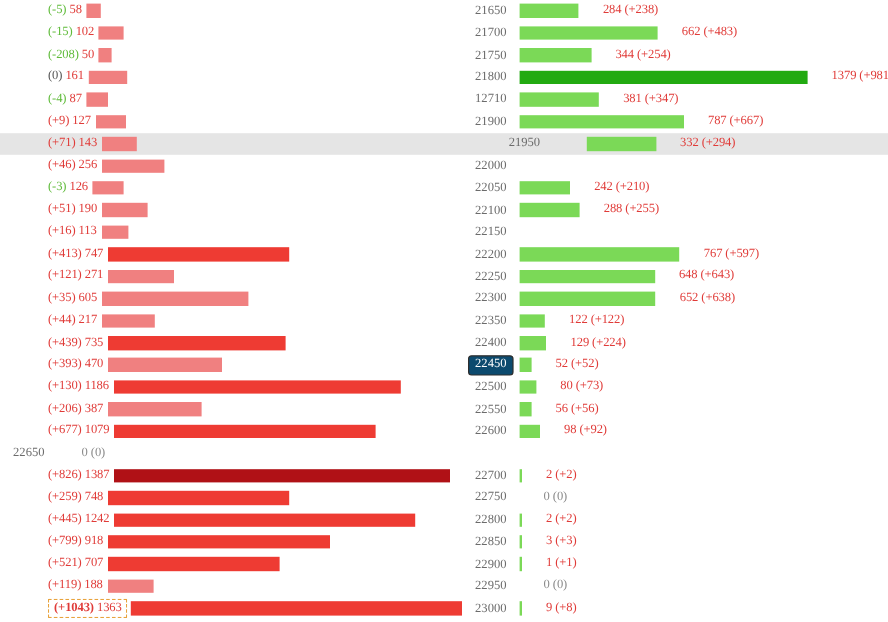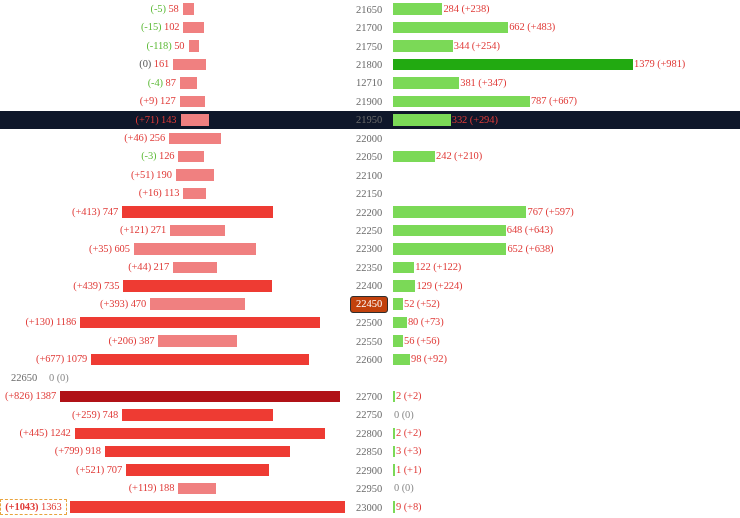--- a/index.html
+++ b/index.html
@@ -17,31 +17,32 @@
     position: relative;
     overflow: hidden;
   }
   .row {
     display: flex;
     align-items: center;
     height: 18.45px;
     width: 740px;
     position: relative;
   }
-  .row.highlight { background: #0f172a; }
+  .row.highlight { background: #e5e5e5; gap: 28px; }
 
   
   .left {
     width: 345px;
     display: flex;
     align-items: center;
-    justify-content: center;
+    justify-content: flex-start;
     position: relative;
     flex: 0 0 345px;
     height: 100%;
+    margin-left: 40px;
   }
   .left-label {
     font-size: 10.5px;
     white-space: nowrap;
     padding-right: 4px;
     line-height: 1;
     letter-spacing: -0.1px;
   }
   .left-label.boxed {
     border: 1px dashed #e8a33d;
@@ -58,21 +59,21 @@
   
   .strike {
     flex: 0 0 48px;
     text-align: center;
     font-size: 10.5px;
     color: #6b6b6b;
     white-space: nowrap;
   }
   .strike .badge {
     display: inline-block;
-    background: #c2410c;
+    background: #0c4a6e;
     color: #ffffff;
     padding: 2px 5px 2.5px 5px;
     border-radius: 3px;
     border: 1px solid #2e2e2e;
     font-size: 10.5px;
     line-height: 1;
   }
 
   
   .right {
@@ -85,21 +86,21 @@
     padding-left: 0px;
   }
   .rbar {
     height: 11.5px;
     background: #7bd957;
     flex: 0 0 auto;
   }
   .right-label {
     font-size: 10.5px;
     white-space: nowrap;
-    padding-left: 1px;
+    padding-left: 20px;
     line-height: 1;
     letter-spacing: -0.1px;
   }
   .tick {
     width: 2px;
     height: 11.5px;
     background: #7bd957;
     flex: 0 0 auto;
   }
 
@@ -130,21 +131,21 @@
         <div class="lbar" style="width: 20.5912px; background: rgb(240, 128, 128);"></div>
       </div>
       <div class="strike">21700</div>
       <div class="right">
         <div class="rbar" style="width: 115.214px; background: rgb(123, 217, 87);"></div>
         <span class="right-label num-red">662 (+483)</span>
       </div>
     </div>
     <div class="row">
       <div class="left">
-        <span class="left-label"><span class="num-green">(-118)</span> <span class="num-red">50</span></span>
+        <span class="left-label"><span class="num-green">(-208)</span> <span class="num-red">50</span></span>
         <div class="lbar" style="width: 10.0937px; background: rgb(240, 128, 128);"></div>
       </div>
       <div class="strike">21750</div>
       <div class="right">
         <div class="rbar" style="width: 59.8695px; background: rgb(123, 217, 87);"></div>
         <span class="right-label num-red">344 (+254)</span>
       </div>
     </div>
     <div class="row">
       <div class="left">
@@ -207,20 +208,24 @@
         <div class="rbar" style="width: 42.1175px; background: rgb(123, 217, 87);"></div>
         <span class="right-label num-red">242 (+210)</span>
       </div>
     </div>
     <div class="row">
       <div class="left">
         <span class="left-label"><span class="num-red">(+51)</span> <span class="num-red">190</span></span>
         <div class="lbar" style="width: 38.3562px; background: rgb(240, 128, 128);"></div>
       </div>
       <div class="strike">22100</div>
+      <div class="right">
+        <div class="rbar" style="width: 50.1233px; background: rgb(123, 217, 87);"></div>
+        <span class="right-label num-red">288 (+255)</span>
+      </div>
     </div>
     <div class="row">
       <div class="left">
         <span class="left-label"><span class="num-red">(+16)</span> <span class="num-red">113</span></span>
         <div class="lbar" style="width: 22.8118px; background: rgb(240, 128, 128);"></div>
       </div>
       <div class="strike">22150</div>
     </div>
     <div class="row">
       <div class="left">

